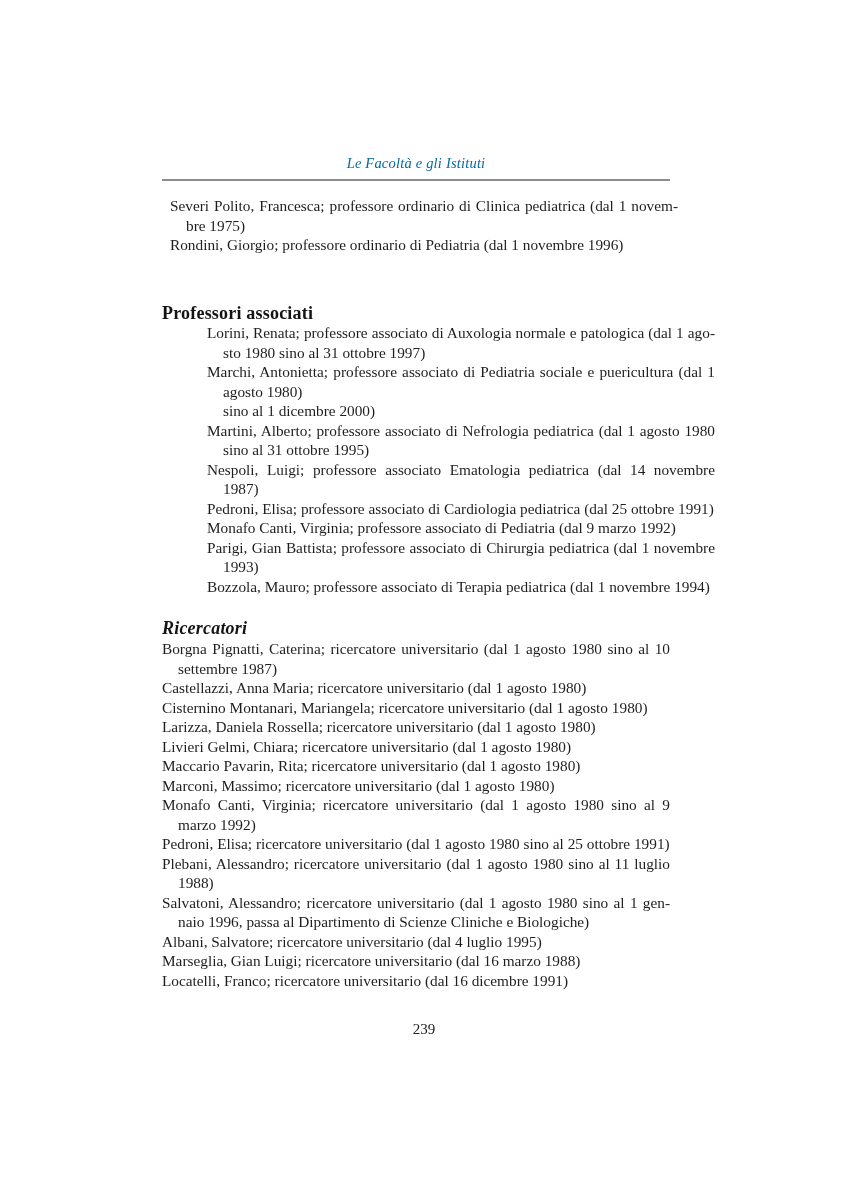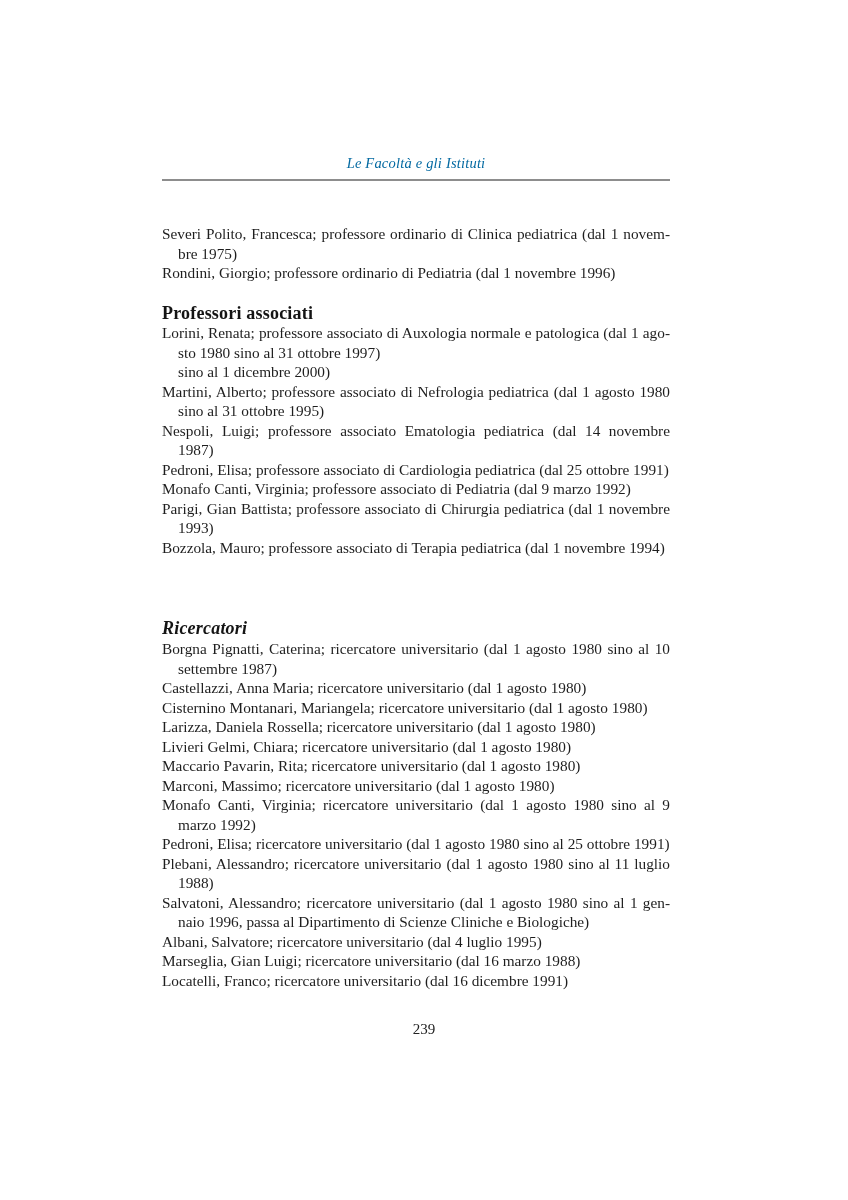--- a/index.html
+++ b/index.html
@@ -41,23 +41,23 @@
     height: 1.5px;
     background: #8d8d8d;
   }
   .col {
     position: absolute;
     left: 162px;
     width: 508px;
     font-size: 15.3px;
     line-height: 19.5px;
   }
-  #intro-entries   { top: 224px; }
+  #intro-entries   { top: 196px; margin-left: 8px; }
   #sec0-heading    { top: 304px; }
-  #sec0-entries    { top: 323px; }
+  #sec0-entries    { top: 323px; margin-left: 45px; }
   #sec1-heading    { top: 619px; font-style: italic; }
   #sec1-entries    { top: 639px; }
   .section-heading {
     margin: 0;
     font-size: 18px;
     font-weight: bold;
     line-height: 19.5px;
     letter-spacing: 0.2px;
     color: #141414;
   }
@@ -101,20 +101,24 @@
         <div class="line last">Rondini, Giorgio; professore ordinario di Pediatria (dal 1 novembre 1996)</div>
       </div>
     </div>
 
   <h2 id="sec0-heading" class="col section-heading">Professori associati</h2>
 
   <div id="sec0-entries" class="col">
       <div class="entry">
         <div class="line">Lorini, Renata; professore associato di Auxologia normale e patologica (dal 1 ago-</div>
         <div class="line cont last">sto 1980 sino al 31 ottobre 1997)</div>
+      </div>
+      <div class="entry">
+        <div class="line">Marchi, Antonietta; professore associato di Pediatria sociale e puericultura (dal 1</div>
+        <div class="line cont last">agosto 1980)</div>
       </div>
       <div class="entry">
         <div class="line cont last">sino al 1 dicembre 2000)</div>
       </div>
       <div class="entry">
         <div class="line">Martini, Alberto; professore associato di Nefrologia pediatrica (dal 1 agosto 1980</div>
         <div class="line cont last">sino al 31 ottobre 1995)</div>
       </div>
       <div class="entry">
         <div class="line">Nespoli, Luigi; professore associato Ematologia pediatrica (dal 14 novembre</div>

